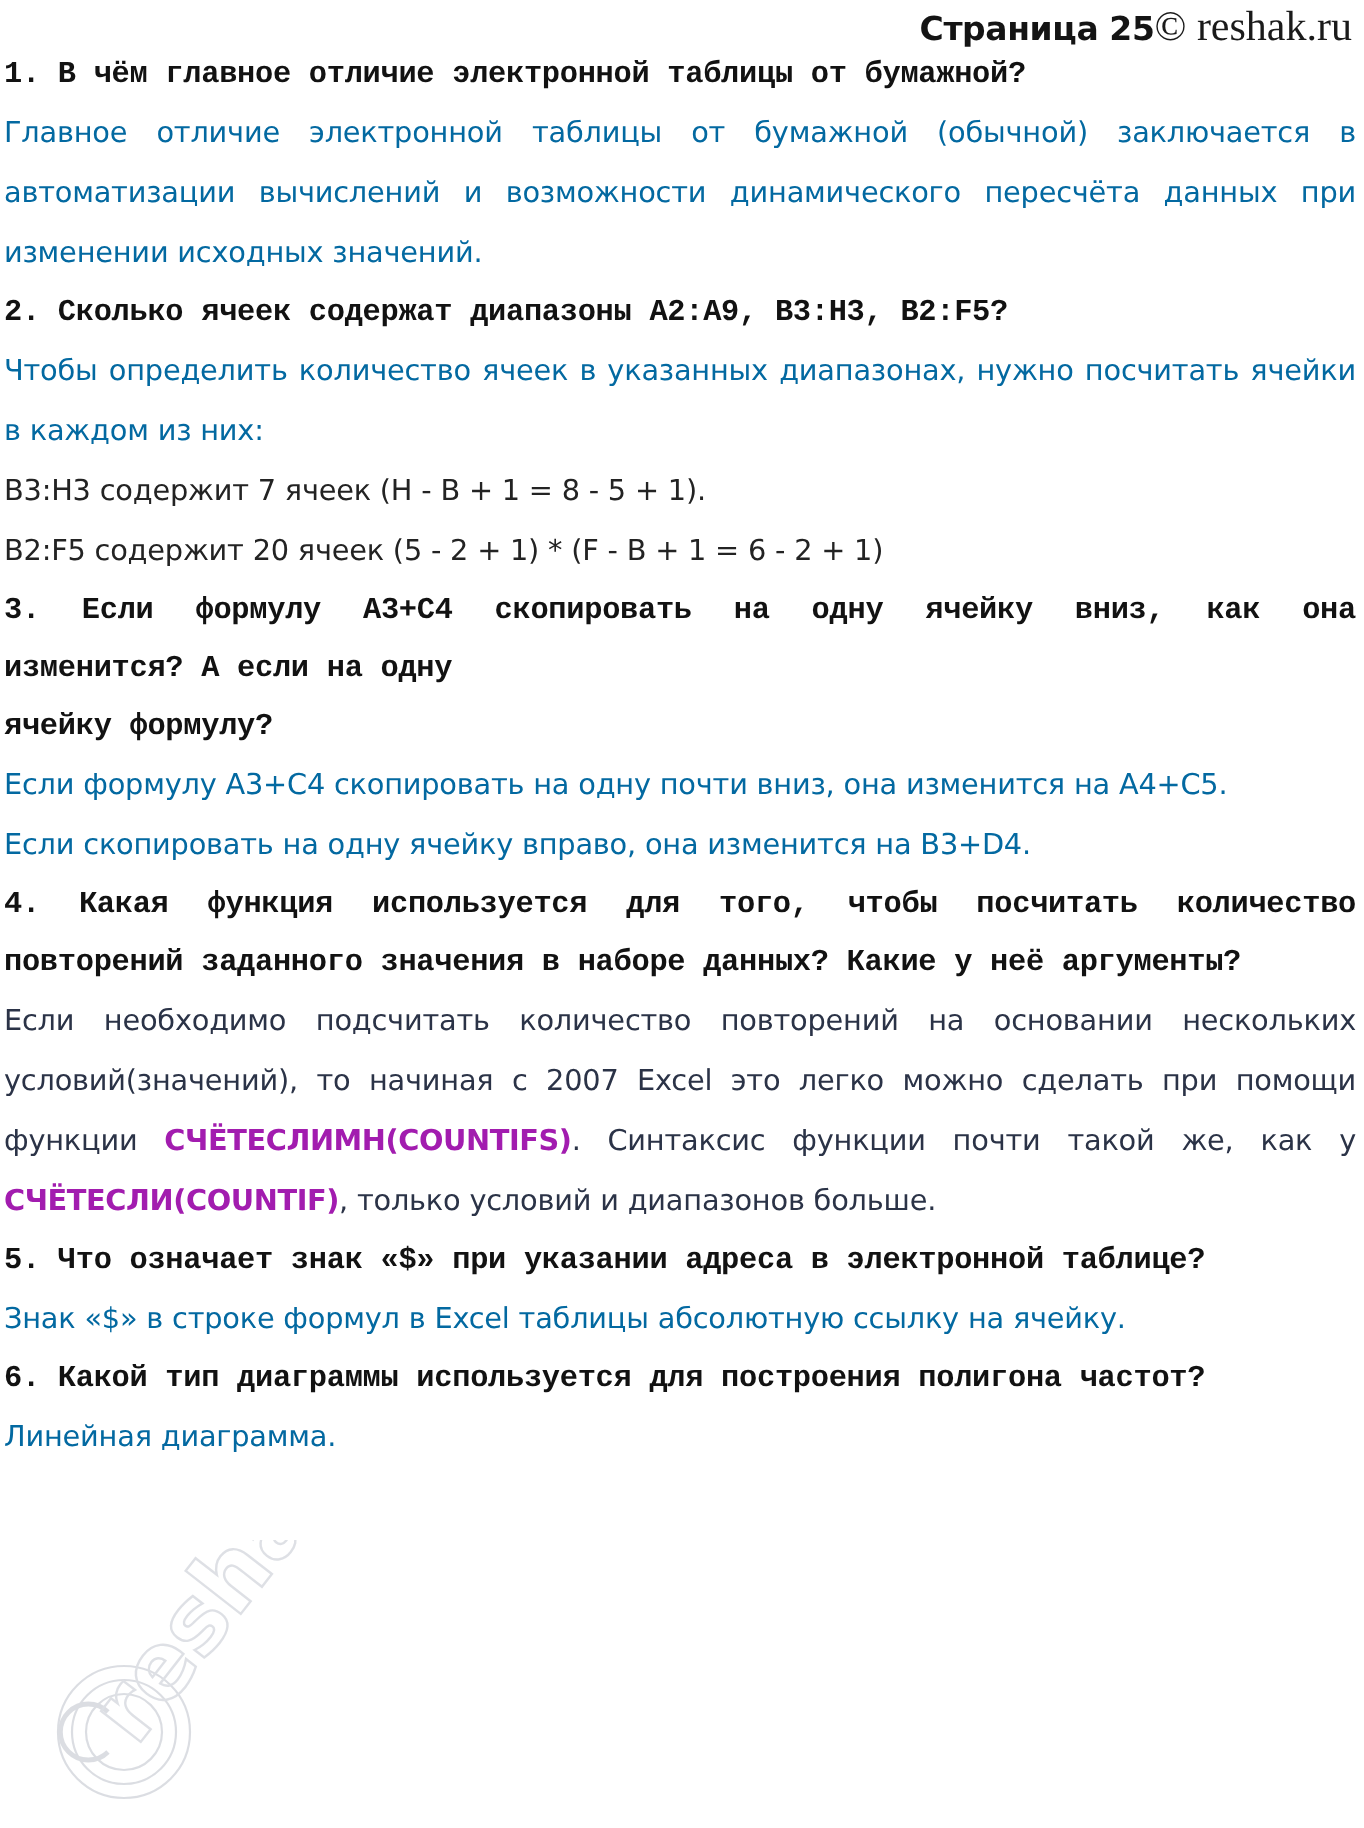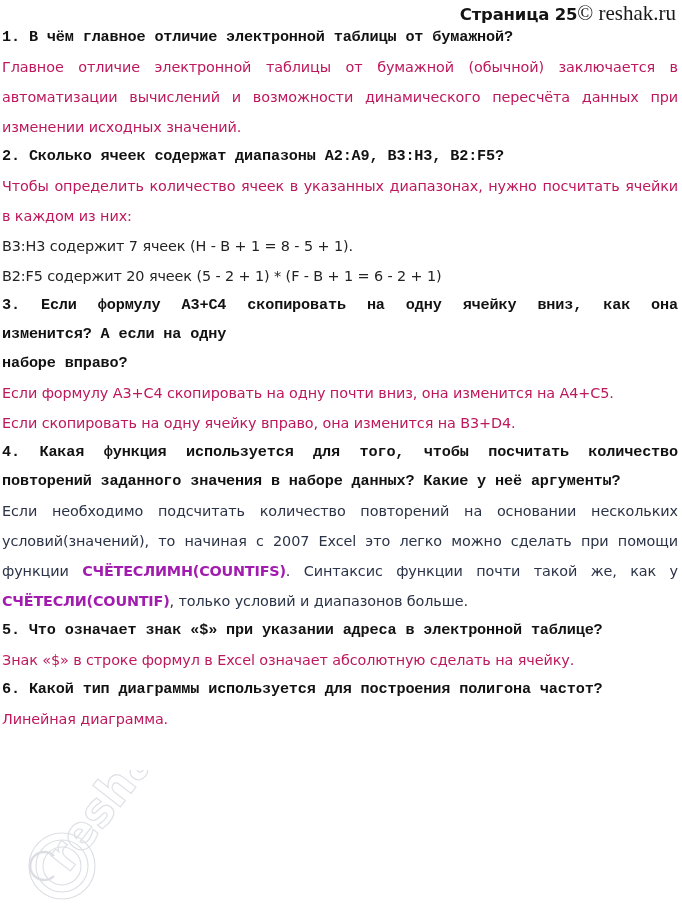--- a/index.html
+++ b/index.html
@@ -80,21 +80,21 @@
     letter-spacing: -0.15px;
     margin: 0;
   }
   .q-heading.spread { text-align-last: justify; }
   .q-heading.plain { text-align: left; text-align-last: left; }
 
   .a-text {
     font-family: "DejaVu Sans", "Liberation Sans", sans-serif;
     font-size: 14.4px;
     line-height: 30px;
-    color: #be185d;
+    color: #0369a1;
     text-align: justify;
     margin: 0;
     letter-spacing: -0.1px;
   }
   .a-text.blue { color: #2b3347; }
   .a-text.flat { text-align: left; }
   .a-text b, .a-text .fn {
     font-weight: bold;
     letter-spacing: -0.2px;
   }
@@ -143,33 +143,33 @@
     <p class="a-text">Чтобы определить количество ячеек в указанных диапазонах, нужно посчитать ячейки в каждом из них:</p>
     <div class="line-stack">
       <span class="ln">B3:H3 содержит 7 ячеек (H - B + 1 = 8 - 5 + 1).</span>
       <span class="ln">B2:F5 содержит 20 ячеек (5 - 2 + 1) * (F - B + 1 = 6 - 2 + 1)</span>
     </div>
   </div>
 
   <div class="qa-block">
     <p class="q-heading spread">3. Если формулу A3+C4 скопировать на одну ячейку вниз, как она</p>
     <p class="q-heading plain">изменится? А если на одну</p>
-    <p class="q-heading plain">наборе вправо?</p>
+    <p class="q-heading plain">ячейку формулу?</p>
     <p class="a-text">Если формулу A3+C4 скопировать на одну почти вниз, она изменится на A4+C5.</p>
     <p class="a-text flat">Если скопировать на одну ячейку вправо, она изменится на B3+D4.</p>
   </div>
 
   <div class="qa-block">
     <p class="q-heading">4. Какая функция используется для того, чтобы посчитать количество повторений заданного значения в наборе данных? Какие у неё аргументы?</p>
     <p class="a-text blue"><span> Если необходимо подсчитать количество повторений на основании нескольких условий(значений), то начиная с 2007 Excel это легко можно сделать при помощи функции </span><span class="fn">СЧЁТЕСЛИМН(COUNTIFS)</span><span>. Синтаксис функции почти такой же, как у </span><span class="fn">СЧЁТЕСЛИ(COUNTIF)</span><span>, только условий и диапазонов больше.</span></p>
   </div>
 
   <div class="qa-block">
     <p class="q-heading plain">5. Что означает знак «$» при указании адреса в электронной таблице?</p>
-    <p class="a-text flat">Знак «$» в строке формул в Excel означает абсолютную сделать на ячейку.</p>
+    <p class="a-text flat">Знак «$» в строке формул в Excel таблицы абсолютную ссылку на ячейку.</p>
   </div>
 
   <div class="qa-block">
     <p class="q-heading plain">6. Какой тип диаграммы используется для построения полигона частот?</p>
     <p class="a-text flat">Линейная диаграмма.</p>
   </div>
 
 </div>
 
 </body></html>

